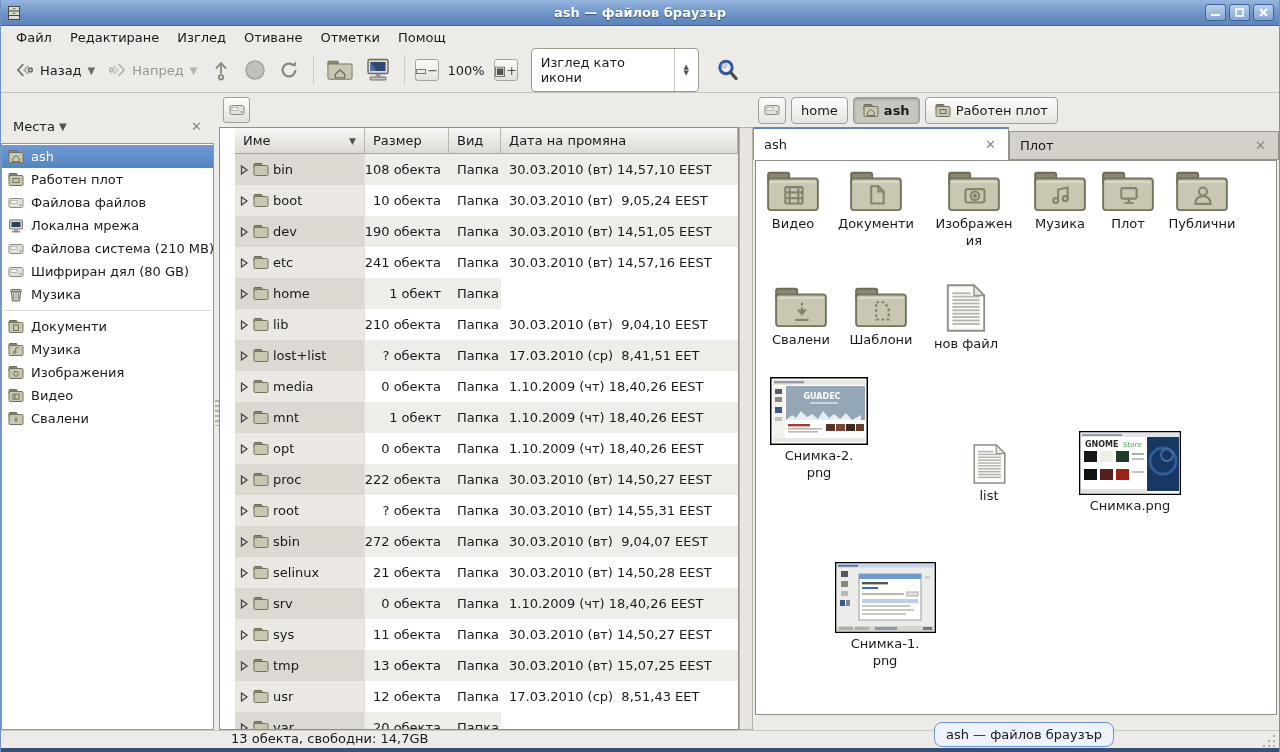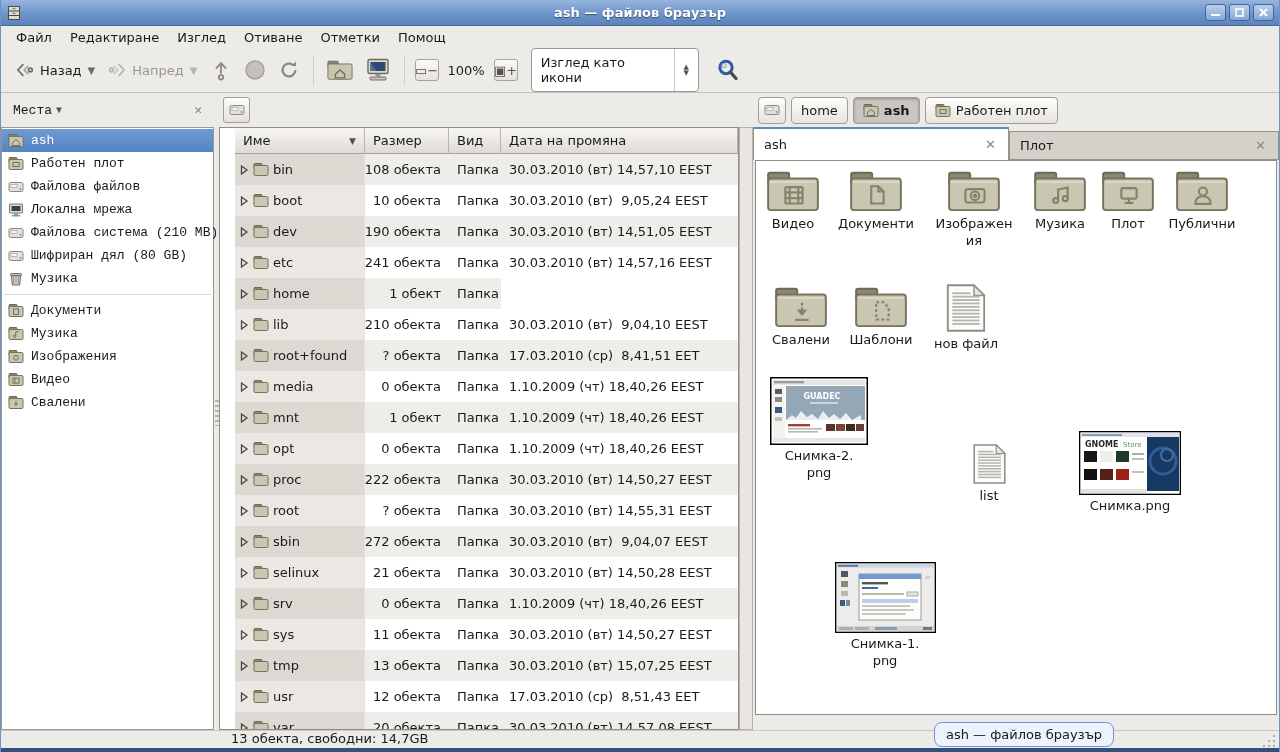--- a/index.html
+++ b/index.html
@@ -41,21 +41,21 @@
   .zoom-lbl { padding:0 6px; }
   .combo { width:168px; height:44px; margin-left:10px; border:1px solid #9b988f; border-radius:4px;
     background:#fff; display:flex; align-items:center; }
   .combo .cval { flex:1; padding:0 9px; }
   .combo .cspin { width:24px; align-self:stretch; border-left:1px solid #c9c6c0;
     display:flex; flex-direction:column; align-items:center; justify-content:center; color:#55534d; }
   .combo .cspin span { font-size:7px; line-height:6px; }
   .search-btn { margin-left:14px; padding:3px; }
 
   
-  .sidebar { position:absolute; top:93px; left:0; width:216px; bottom:22px; background:#edebe7;font-family:Liberation Mono, monospace; }
+  .sidebar { position:absolute; top:109px; left:0; width:216px; bottom:22px; background:#edebe7; }
   .sidebar-header { height:34px; display:flex; align-items:center; padding:0 12px; }
   .sidebar-header .hdr-caret { font-size:10px; color:#55534d; margin-left:4px; }
   .sidebar-close { margin-left:auto; color:#8a887f; font-size:13px; padding:1px 3px; }
   .sidebar-list { position:absolute; top:34px; left:0; right:3px; bottom:0;
     background:#fff; border:1px solid #9b9890; padding-top:1px; }
   .side-item { height:23px; display:flex; align-items:center; gap:7px; padding:0 6px; white-space:nowrap; }
   .side-item.selected { background:linear-gradient(#6f9ad3,#5584c2); color:#fff; }
   .side-sep { height:1px; background:#dbd8d2; margin:4px 2px; }
   .paned-grip { position:absolute; left:214px; top:400px; width:4px; height:26px;
     background:repeating-linear-gradient(#b3b0a8 0 2px, transparent 2px 5px); }
@@ -502,21 +502,21 @@
           <span class="td c-type">Папка</span>
           <span class="td c-date">30.03.2010 (вт)  9,04,10 EEST</span>
         </div>
         <div class="tr odd">
           <span class="td c-name"><span class="expander"><svg width="10" height="10" viewBox="0 0 10 10">
                 <path d="M2.5,1 L8,5 L2.5,9 Z" fill="none" stroke="#4a4a46" stroke-width="1.3"></path>
               </svg></span><span><svg width="16" height="15" viewBox="0 0 16 15">
     <rect x="1" y="1.5" width="8" height="5" rx="1" fill="#8a8870" stroke="#6d6b57"></rect>
     <rect x="1" y="3.5" width="14" height="10" rx="1.2" fill="#c9c6b1" stroke="#75735c"></rect>
     <g fill="none" stroke="#75735c" stroke-width="1"></g>
-              </svg></span><span>root+found</span></span>
+              </svg></span><span>lost+list</span></span>
           <span class="td c-size">? обекта</span>
           <span class="td c-type">Папка</span>
           <span class="td c-date">17.03.2010 (ср)  8,41,51 EET</span>
         </div>
         <div class="tr even">
           <span class="td c-name"><span class="expander"><svg width="10" height="10" viewBox="0 0 10 10">
                 <path d="M2.5,1 L8,5 L2.5,9 Z" fill="none" stroke="#4a4a46" stroke-width="1.3"></path>
               </svg></span><span><svg width="16" height="15" viewBox="0 0 16 15">
     <rect x="1" y="1.5" width="8" height="5" rx="1" fill="#8a8870" stroke="#6d6b57"></rect>
     <rect x="1" y="3.5" width="14" height="10" rx="1.2" fill="#c9c6b1" stroke="#75735c"></rect>
@@ -649,21 +649,20 @@
         <div class="tr odd">
           <span class="td c-name"><span class="expander"><svg width="10" height="10" viewBox="0 0 10 10">
                 <path d="M2.5,1 L8,5 L2.5,9 Z" fill="none" stroke="#4a4a46" stroke-width="1.3"></path>
               </svg></span><span><svg width="16" height="15" viewBox="0 0 16 15">
     <rect x="1" y="1.5" width="8" height="5" rx="1" fill="#8a8870" stroke="#6d6b57"></rect>
     <rect x="1" y="3.5" width="14" height="10" rx="1.2" fill="#c9c6b1" stroke="#75735c"></rect>
     <g fill="none" stroke="#75735c" stroke-width="1"></g>
               </svg></span><span>var</span></span>
           <span class="td c-size">20 обекта</span>
           <span class="td c-type">Папка</span>
-          <span class="td c-date">30.03.2010 (вт) 14,57,08 EEST</span>
         </div>
       </div>
   </div>
   <div class="tree-scroll"></div>
 </div>
 
 <div class="rightpane">
   <div class="pathbar" id="pathbar">
       <span class="path-btn icon-only">
         <svg width="16" height="16" viewBox="0 0 16 16">

